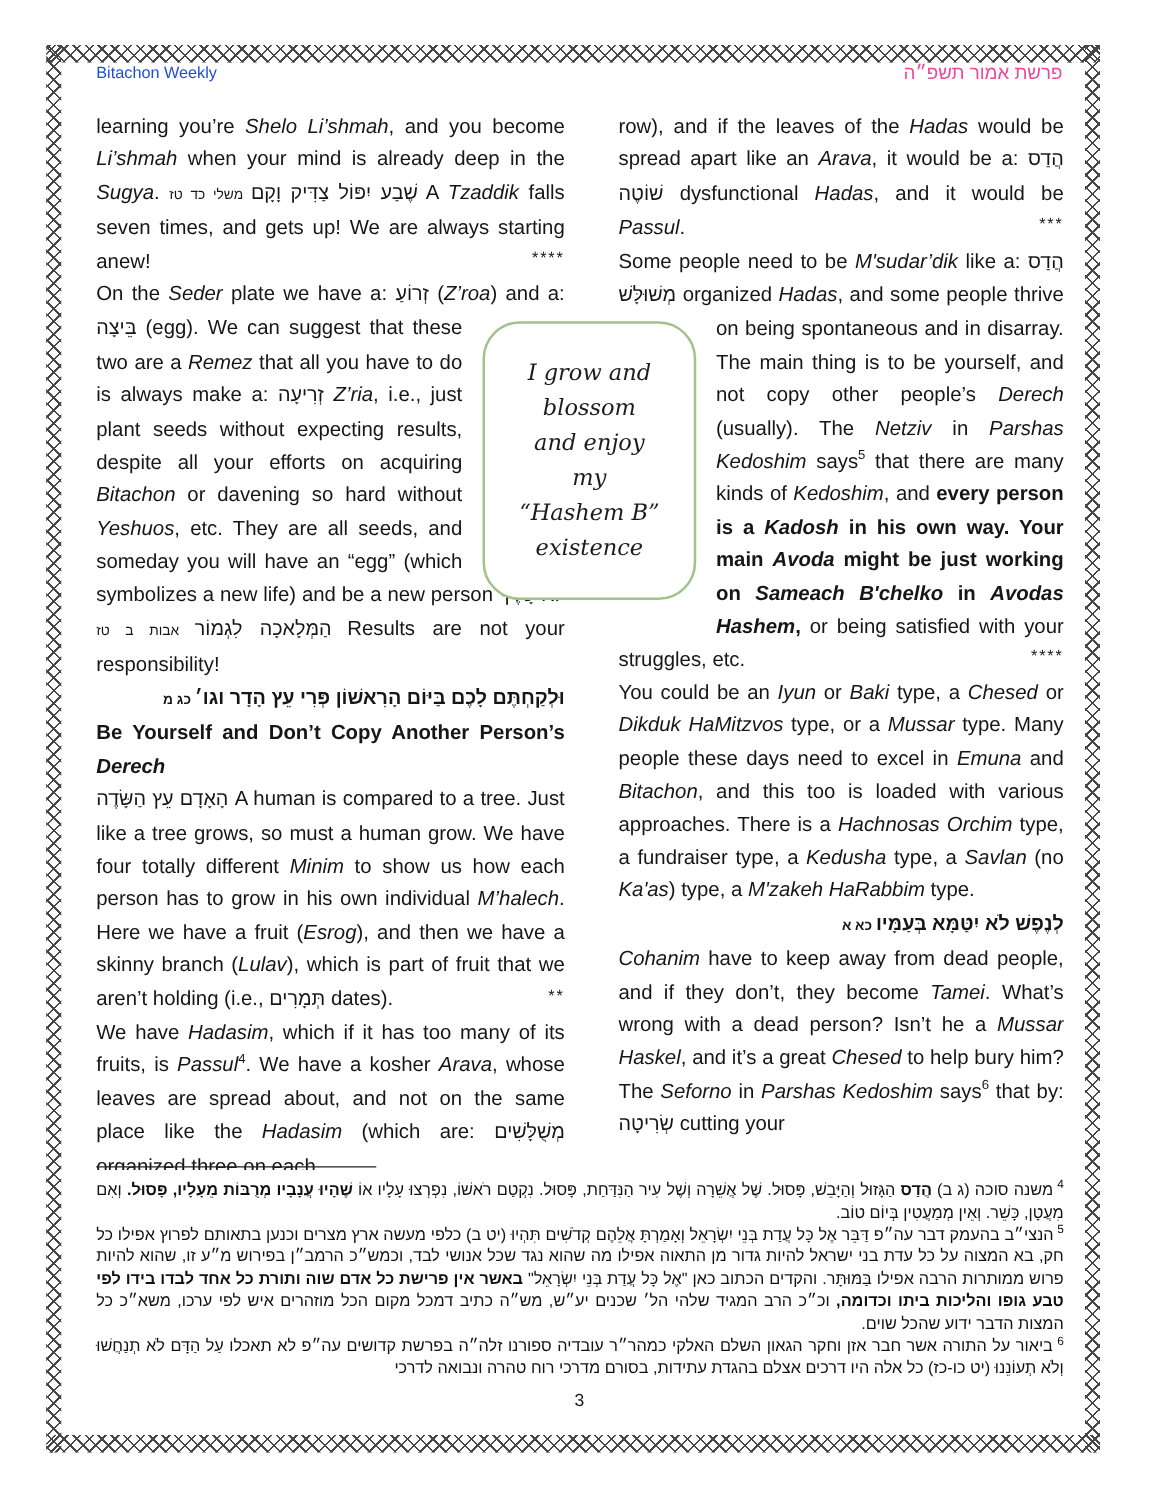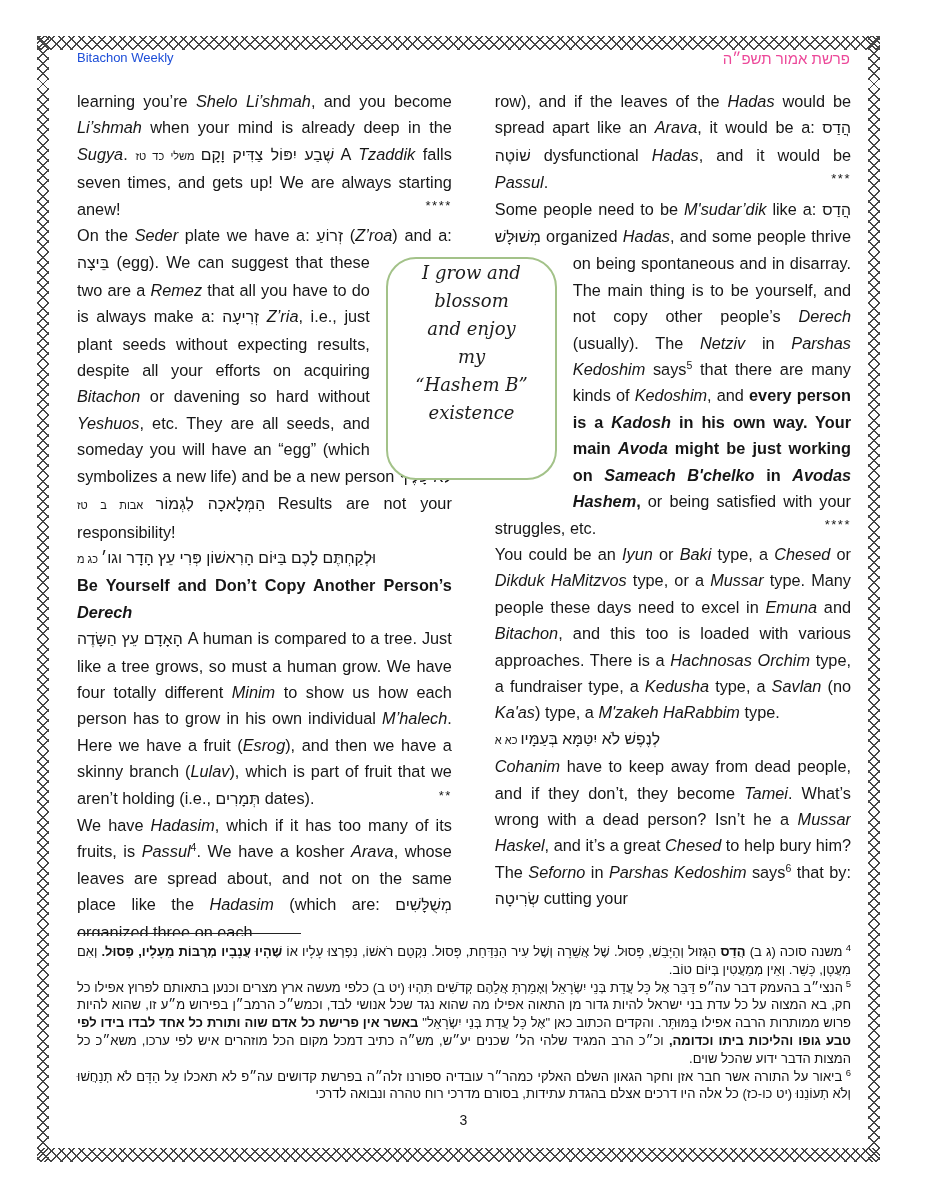--- a/index.html
+++ b/index.html
@@ -23,37 +23,37 @@
   .header-left{position:absolute;left:77px;top:50px;font-size:13px;color:#1d4ed8}
   .header-right{position:absolute;right:77px;top:50px;font-size:15px;direction:rtl;color:#ec4899}
 
   .content{position:absolute;left:77px;top:88px;width:774px}
   .cols{display:flex;gap:43px;height:848px;overflow:hidden}
   .col{text-align:justify;font-size:16.3px;line-height:26.4px}
   .col-left{width:383px}
   .col-right{width:364px}
 
   .para{position:relative;margin:0}
-  .h-he{font-weight:normal;text-align:left;direction:rtl;font-size:16.6px}
+  .h-he{font-weight:bold;text-align:right;direction:rtl;font-size:16.6px}
   .h-en{font-weight:bold;}
 
   .s-i{font-style:italic}
   .s-b{font-weight:bold}
   .s-bi{font-weight:bold;font-style:italic}
   .s-he{font-size:15.8px}
   .s-hesm{font-size:11px}
   .s-sup{vertical-align:super;font-size:10.5px;line-height:0}
   .stars{position:absolute;right:0;bottom:3px;font-size:13px;letter-spacing:1.5px}
   .fl-r{float:right;display:block}
   .fl-l{float:left;display:block}
 
   .callout{
     position:absolute;left:386px;top:257px;width:171px;height:223px;
     border:2px solid #a3c289;border-radius:30px;background:#fff;
-    display:flex;flex-direction:column;
+    display:flex;flex-direction:column;justify-content:center;
     text-align:center;font-family:"DejaVu Serif",serif;font-style:italic;
     font-size:18px;line-height:28px;color:#1c1c1c;box-sizing:border-box;
   }
 
   .fn-sep{position:absolute;left:77px;top:933px;width:224px;border-top:1.4px solid #222}
   .footnotes{
     position:absolute;left:77px;top:943px;width:774px;
     direction:rtl;text-align:justify;font-size:13px;line-height:17.8px;color:#111;
   }
   .fn{margin:0}

